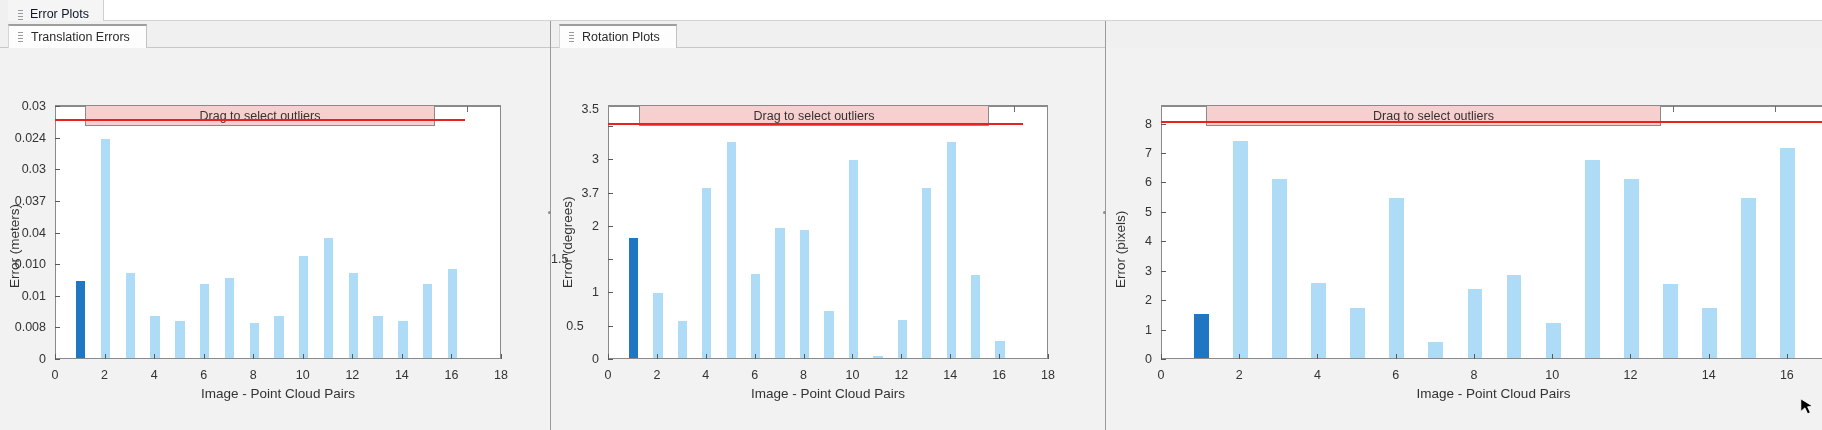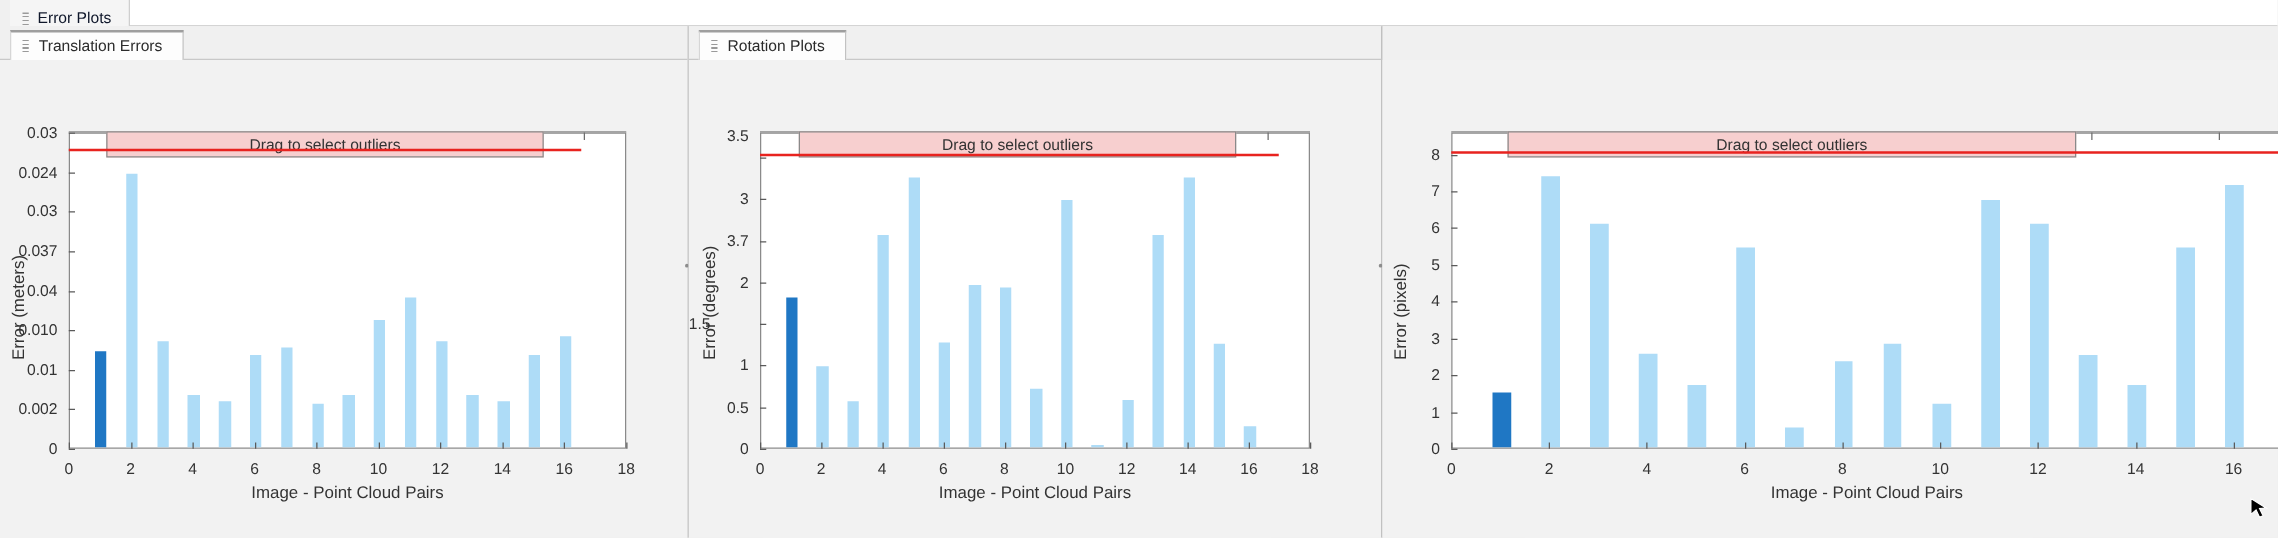--- a/index.html
+++ b/index.html
@@ -195,21 +195,21 @@
               <div class="bar" style="left: 267.848px; width: 9.41556px; height: 119.542px;"></div>
               <div class="bar" style="left: 292.626px; width: 9.41556px; height: 85.3875px;"></div>
               <div class="bar" style="left: 317.403px; width: 9.41556px; height: 41.745px;"></div>
               <div class="bar" style="left: 342.181px; width: 9.41556px; height: 36.685px;"></div>
               <div class="bar" style="left: 366.959px; width: 9.41556px; height: 74.0025px;"></div>
               <div class="bar" style="left: 391.737px; width: 9.41556px; height: 89.1825px;"></div>
             </div>
           </div>
           <div class="ytick" style="right: auto; left: 0px; width: 53px; text-align: right; top: 311px;">0</div>
           <div class="ytickmark" style="left: 55px; top: 311px;"></div>
-          <div class="ytick" style="right: auto; left: 0px; width: 53px; text-align: right; top: 279.375px;">0.002</div>
+          <div class="ytick" style="right: auto; left: 0px; width: 53px; text-align: right; top: 279.375px;">0.008</div>
           <div class="ytickmark" style="left: 55px; top: 279.375px;"></div>
           <div class="ytick" style="right: auto; left: 0px; width: 53px; text-align: right; top: 247.75px;">0.01</div>
           <div class="ytickmark" style="left: 55px; top: 247.75px;"></div>
           <div class="ytick" style="right: auto; left: 0px; width: 53px; text-align: right; top: 216.125px;">0.010</div>
           <div class="ytickmark" style="left: 55px; top: 216.125px;"></div>
           <div class="ytick" style="right: auto; left: 0px; width: 53px; text-align: right; top: 184.5px;">0.04</div>
           <div class="ytickmark" style="left: 55px; top: 184.5px;"></div>
           <div class="ytick" style="right: auto; left: 0px; width: 53px; text-align: right; top: 152.875px;">0.037</div>
           <div class="ytickmark" style="left: 55px; top: 152.875px;"></div>
           <div class="ytick" style="right: auto; left: 0px; width: 53px; text-align: right; top: 121.25px;">0.03</div>
@@ -281,21 +281,21 @@
               <div class="bar" style="left: 264.244px; width: 9.28889px; height: 1.99737px;"></div>
               <div class="bar" style="left: 288.689px; width: 9.28889px; height: 37.95px;"></div>
               <div class="bar" style="left: 313.133px; width: 9.28889px; height: 170.442px;"></div>
               <div class="bar" style="left: 337.578px; width: 9.28889px; height: 215.716px;"></div>
               <div class="bar" style="left: 362.022px; width: 9.28889px; height: 83.2237px;"></div>
               <div class="bar" style="left: 386.467px; width: 9.28889px; height: 16.6447px;"></div>
             </div>
           </div>
           <div class="ytick" style="right: auto; left: 0px; width: 55px; text-align: right; top: 311px;">0</div>
           <div class="ytickmark" style="left: 57px; top: 311px;"></div>
-          <div class="ytick" style="right: auto; left: 0px; width: 55px; text-align: right; top: 277.711px;">0.5</div>
+          <div class="ytick" style="right: auto; left: 0px; width: 55px; text-align: center; top: 277.711px;">0.5</div>
           <div class="ytickmark" style="left: 57px; top: 277.711px;"></div>
           <div class="ytick" style="right: auto; left: 0px; width: 55px; text-align: right; top: 244.421px;">1</div>
           <div class="ytickmark" style="left: 57px; top: 244.421px;"></div>
           <div class="ytick" style="right: auto; left: 0px; width: 55px; text-align: left; top: 211.132px;">1.5</div>
           <div class="ytickmark" style="left: 57px; top: 211.132px;"></div>
           <div class="ytick" style="right: auto; left: 0px; width: 55px; text-align: right; top: 177.842px;">2</div>
           <div class="ytickmark" style="left: 57px; top: 177.842px;"></div>
           <div class="ytick" style="right: auto; left: 0px; width: 55px; text-align: right; top: 144.553px;">3.7</div>
           <div class="ytickmark" style="left: 57px; top: 144.553px;"></div>
           <div class="ytick" style="right: auto; left: 0px; width: 55px; text-align: right; top: 111.263px;">3</div>

